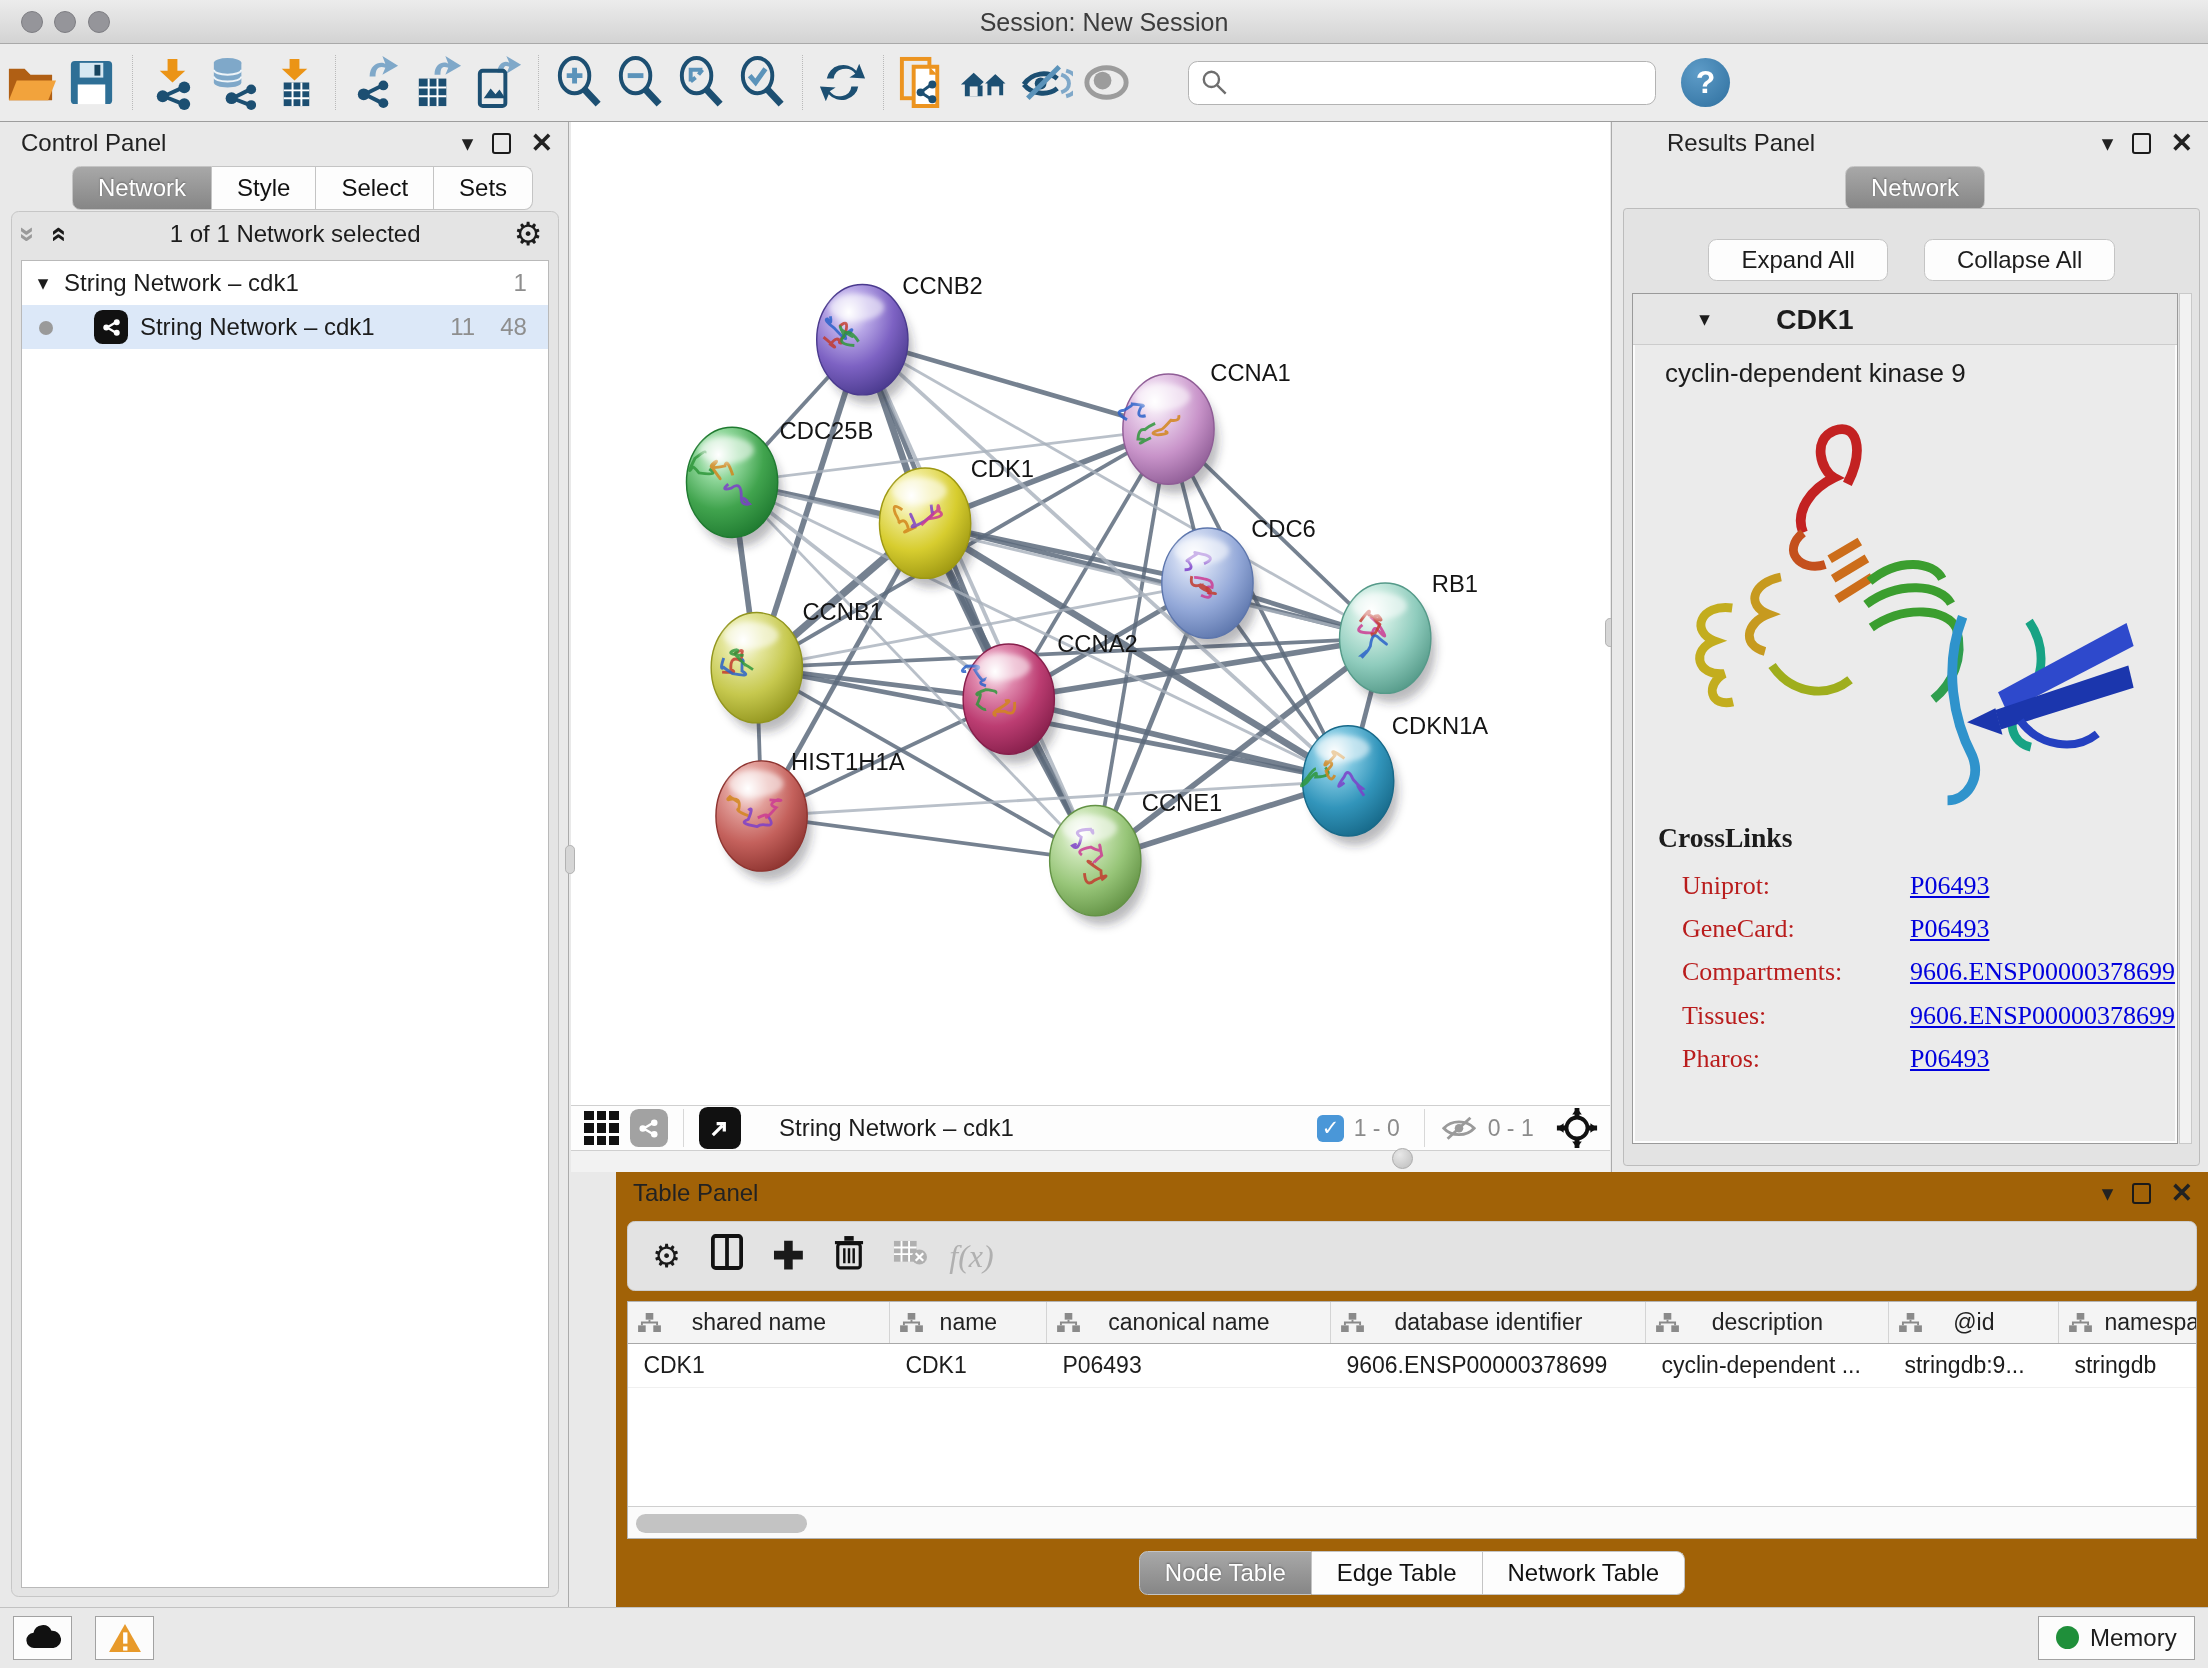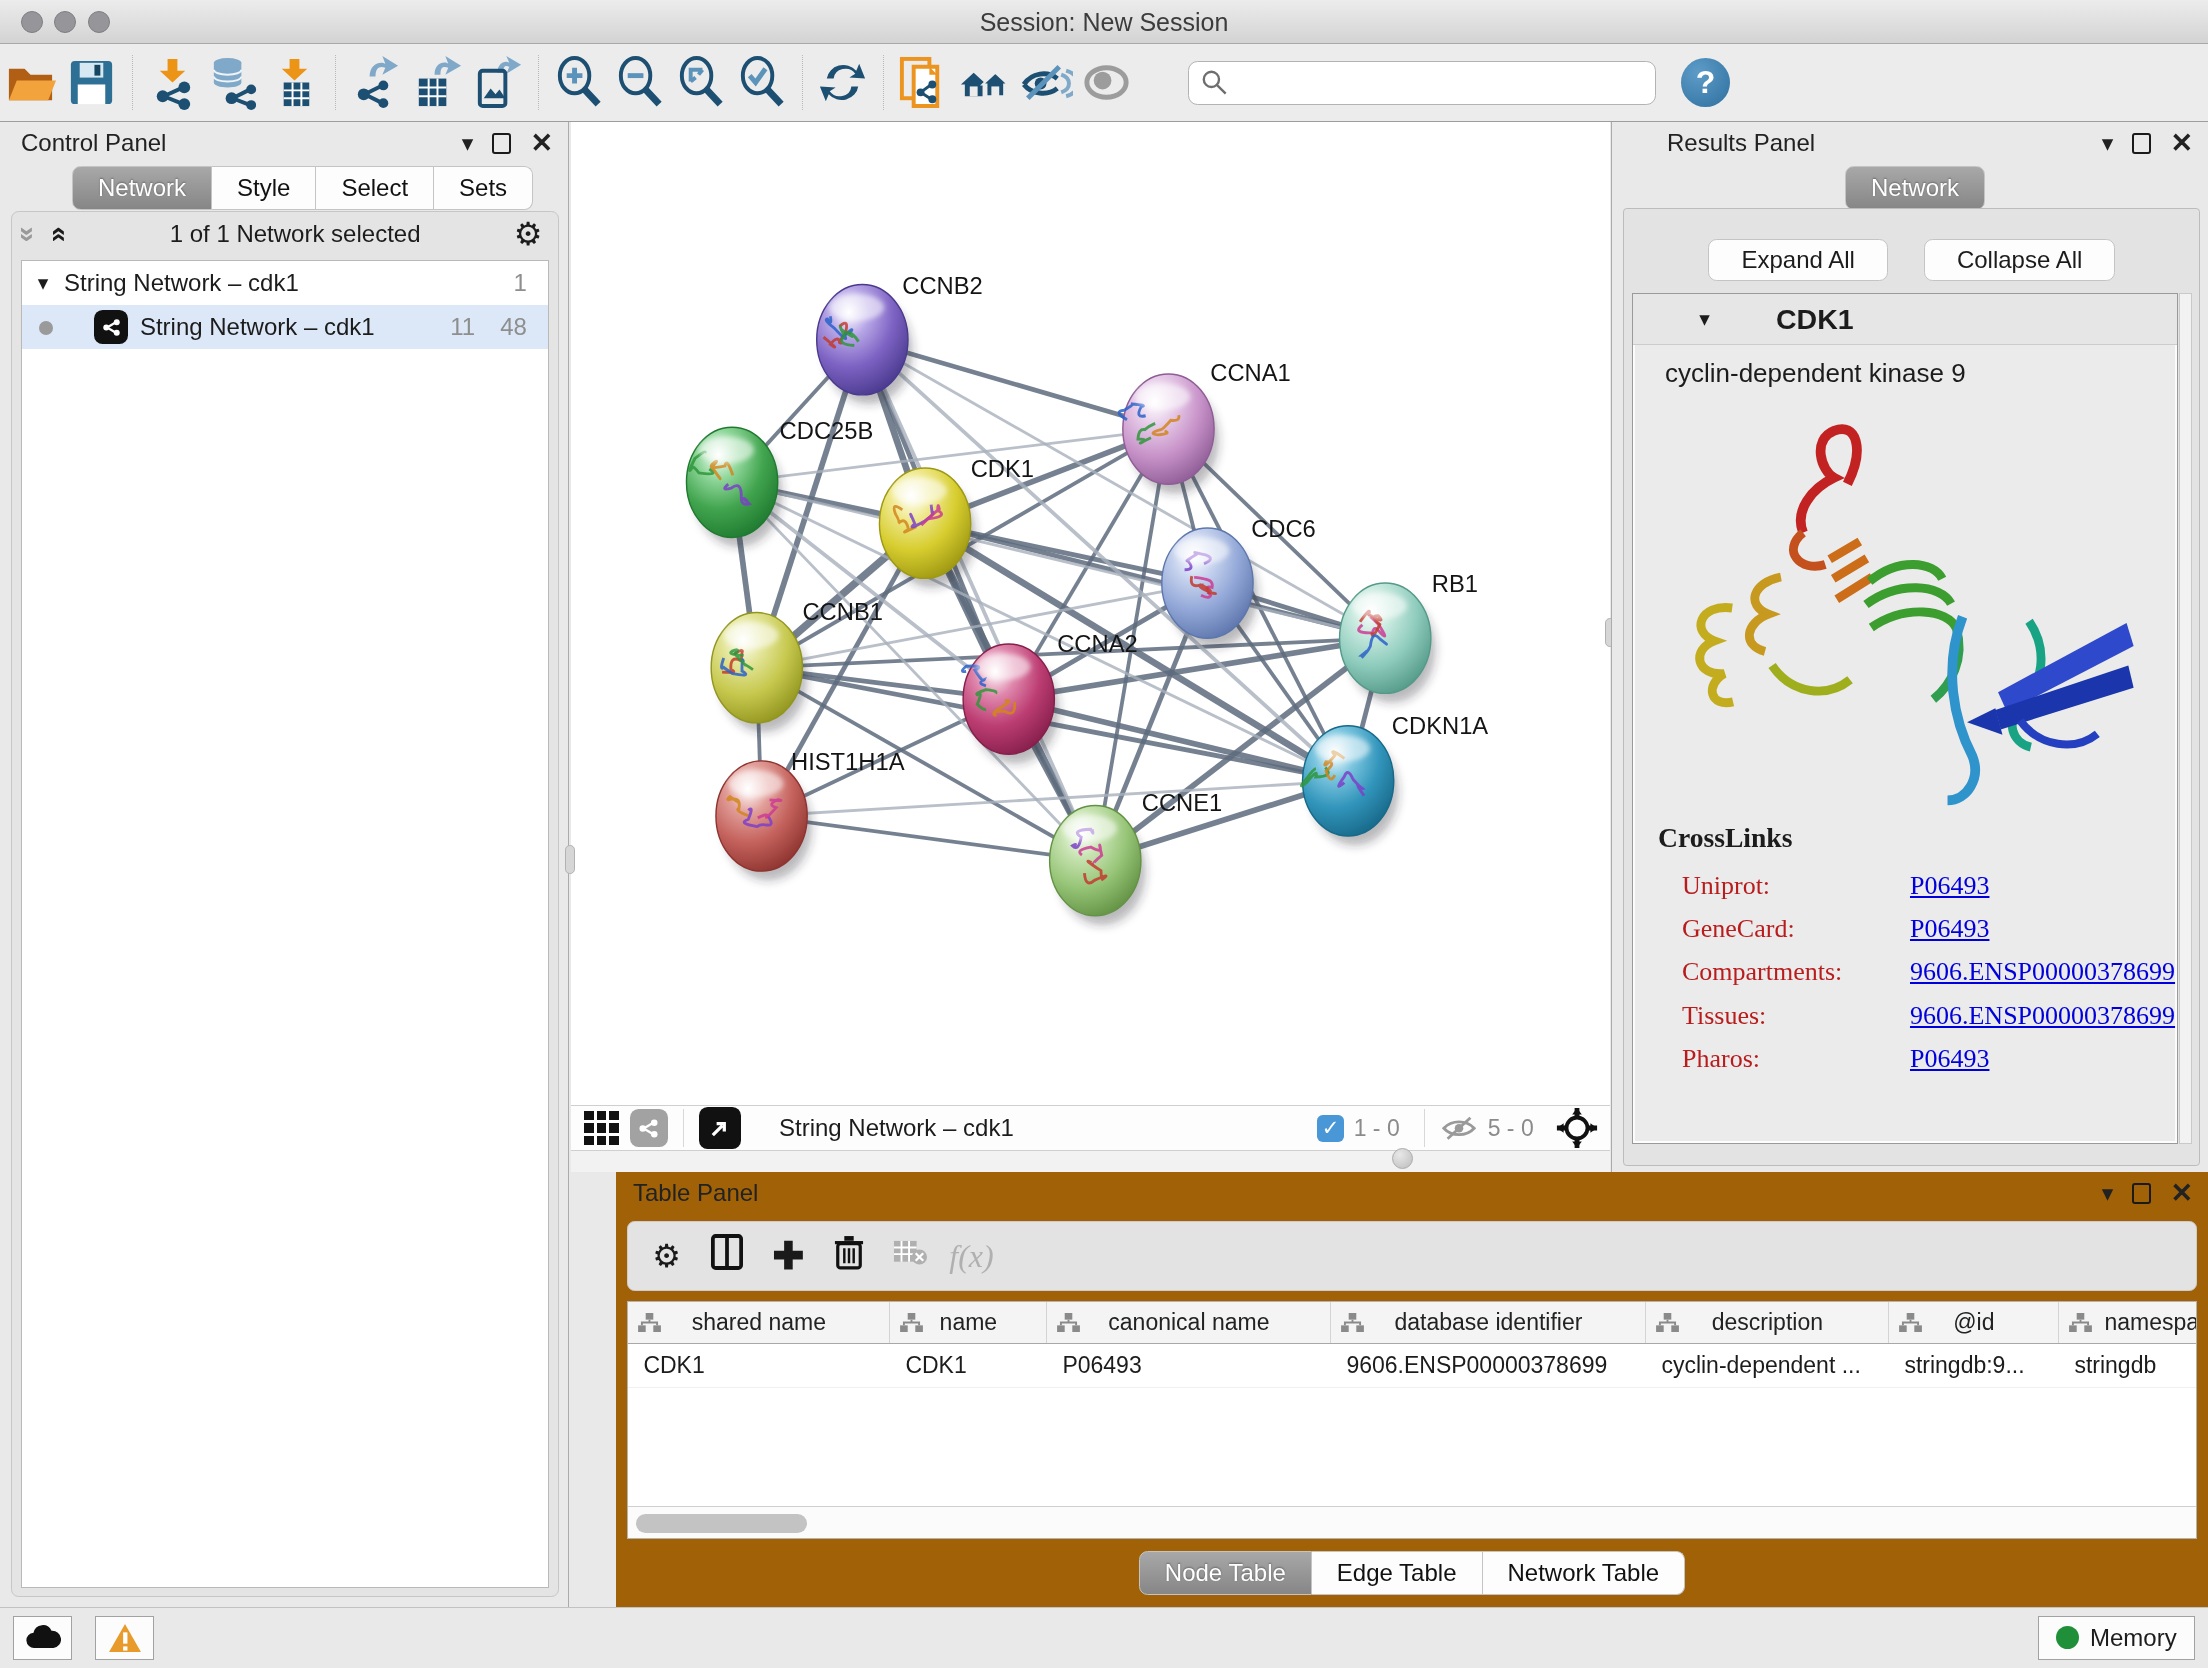--- a/index.html
+++ b/index.html
@@ -584,21 +584,21 @@
     </span>
     <span style="font-size:24px; margin-left:38px; flex:1;">String Network – cdk1</span>
     <span class="checkbox">✓</span>
     <span class="nb-num">1 - 0</span>
     <span class="nb-sep"></span>
     <svg width="38" height="28.5" viewBox="0 0 40 30">
       <path d="M4 15 C12 6 28 6 36 15 C28 24 12 24 4 15 z" fill="none" stroke="#9a9a9a" stroke-width="3"></path>
       <circle cx="20" cy="15" r="4.5" fill="#9a9a9a"></circle>
         <line x1="8" y1="26" x2="32" y2="4" stroke="#9a9a9a" stroke-width="3"></line>
       </svg>
-    <span class="nb-num">5 - 0</span>
+    <span class="nb-num">0 - 1</span>
     <svg width="44" height="44" viewBox="0 0 46 46" style="margin:0 11.4px;">
       <circle cx="23" cy="23" r="11" fill="none" stroke="#111" stroke-width="4"></circle>
       <path d="M23 2 v10 M23 34 v10 M2 23 h10 M34 23 h10" stroke="#111" stroke-width="5"></path>
       <path d="M23 2 l-5 7 h10 z M23 44 l-5 -7 h10 z M2 23 l7 -5 v10 z M44 23 l-7 -5 v10 z" fill="#111"></path>
       </svg>
   </div>
 </div>
 
 <div class="abs" style="left:1392px; top:1148px;">
     <span class="split-dot" style="display:block"></span>

